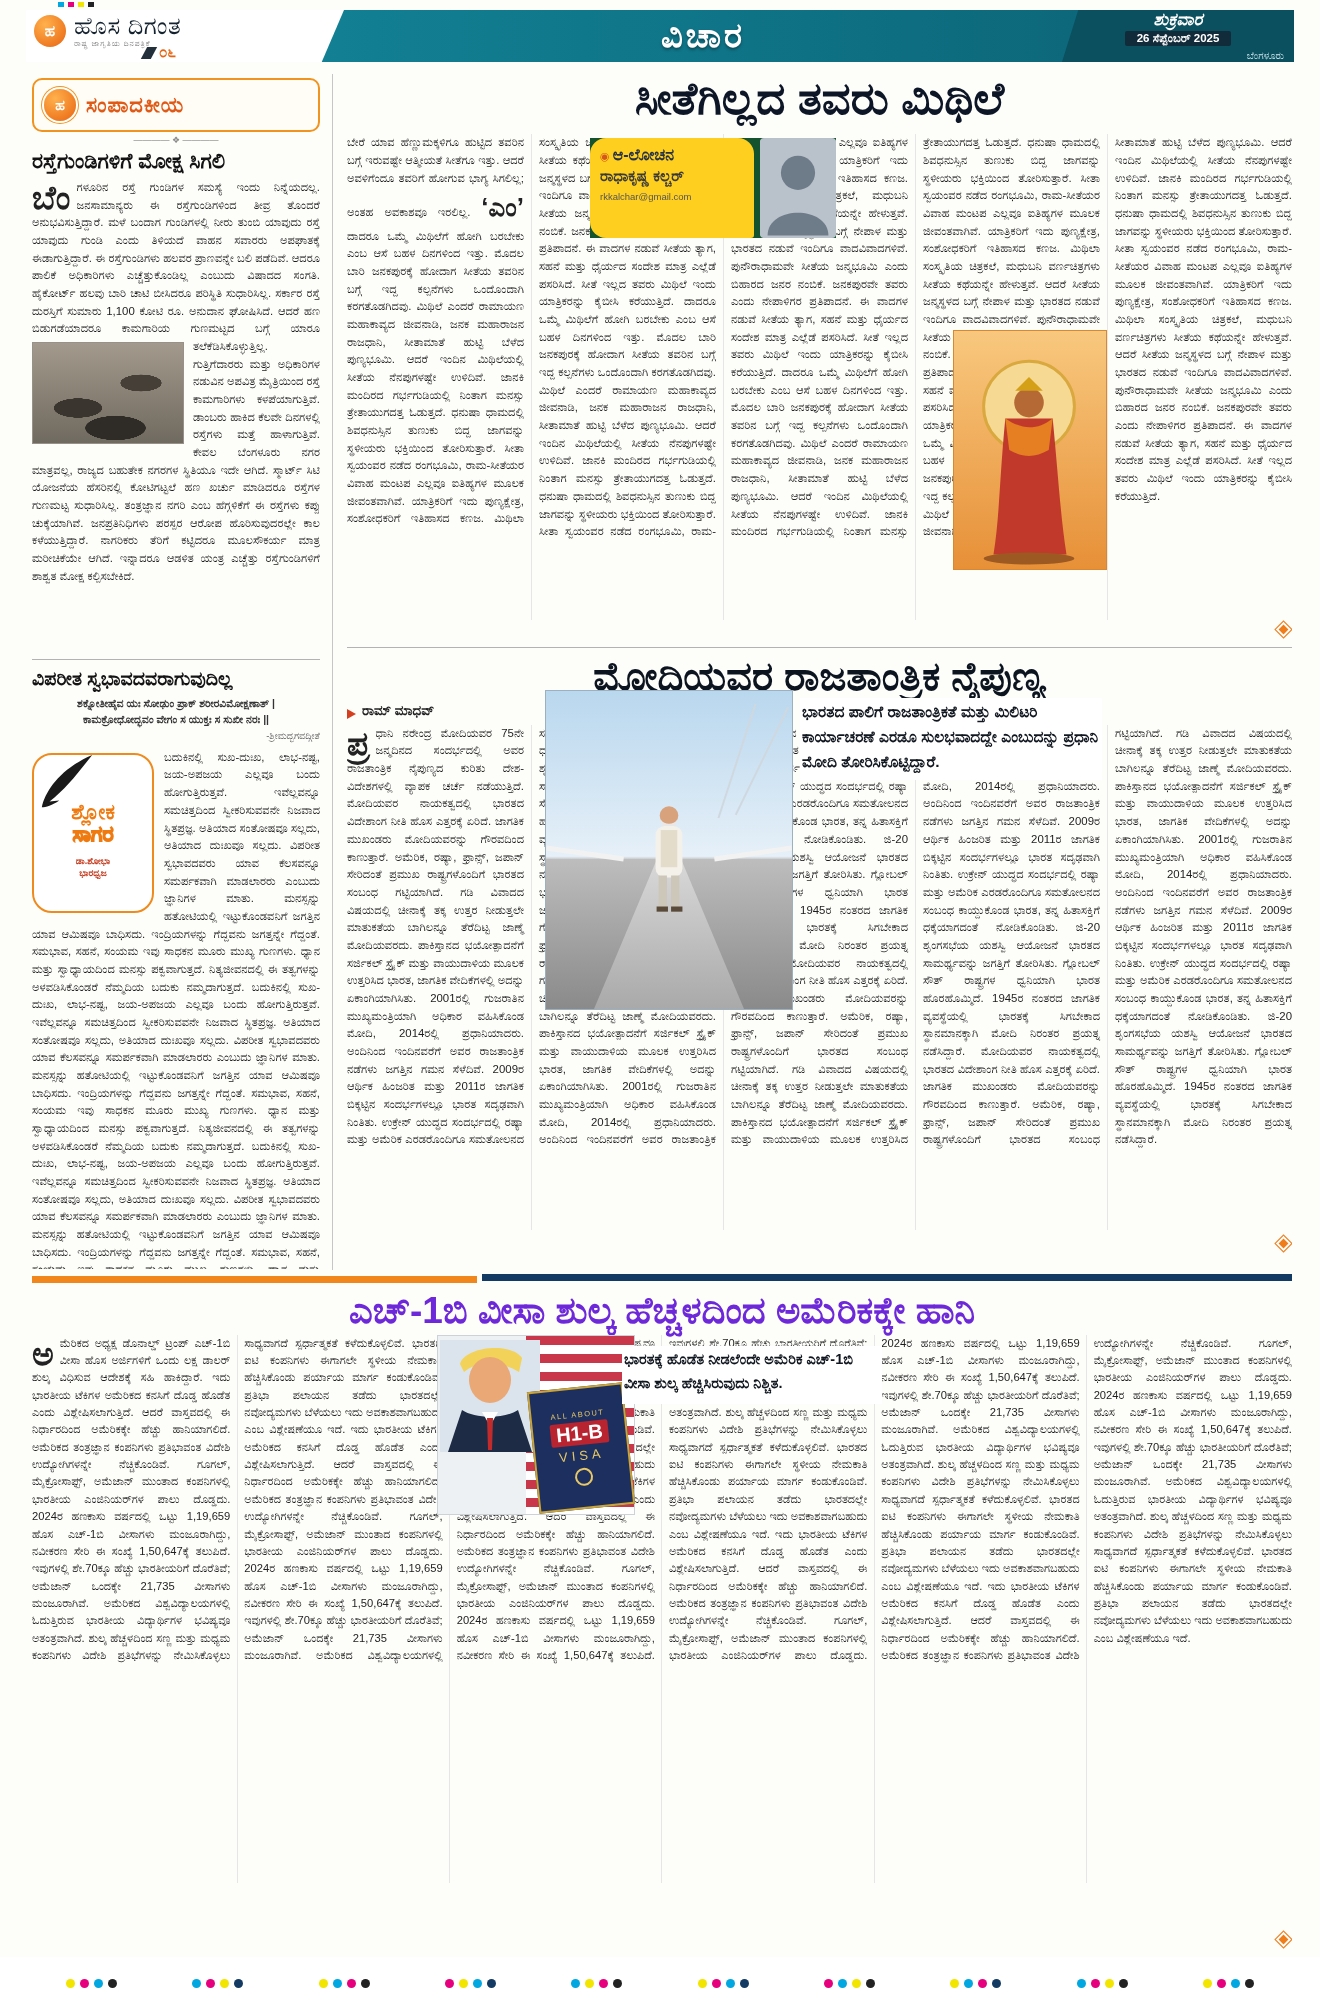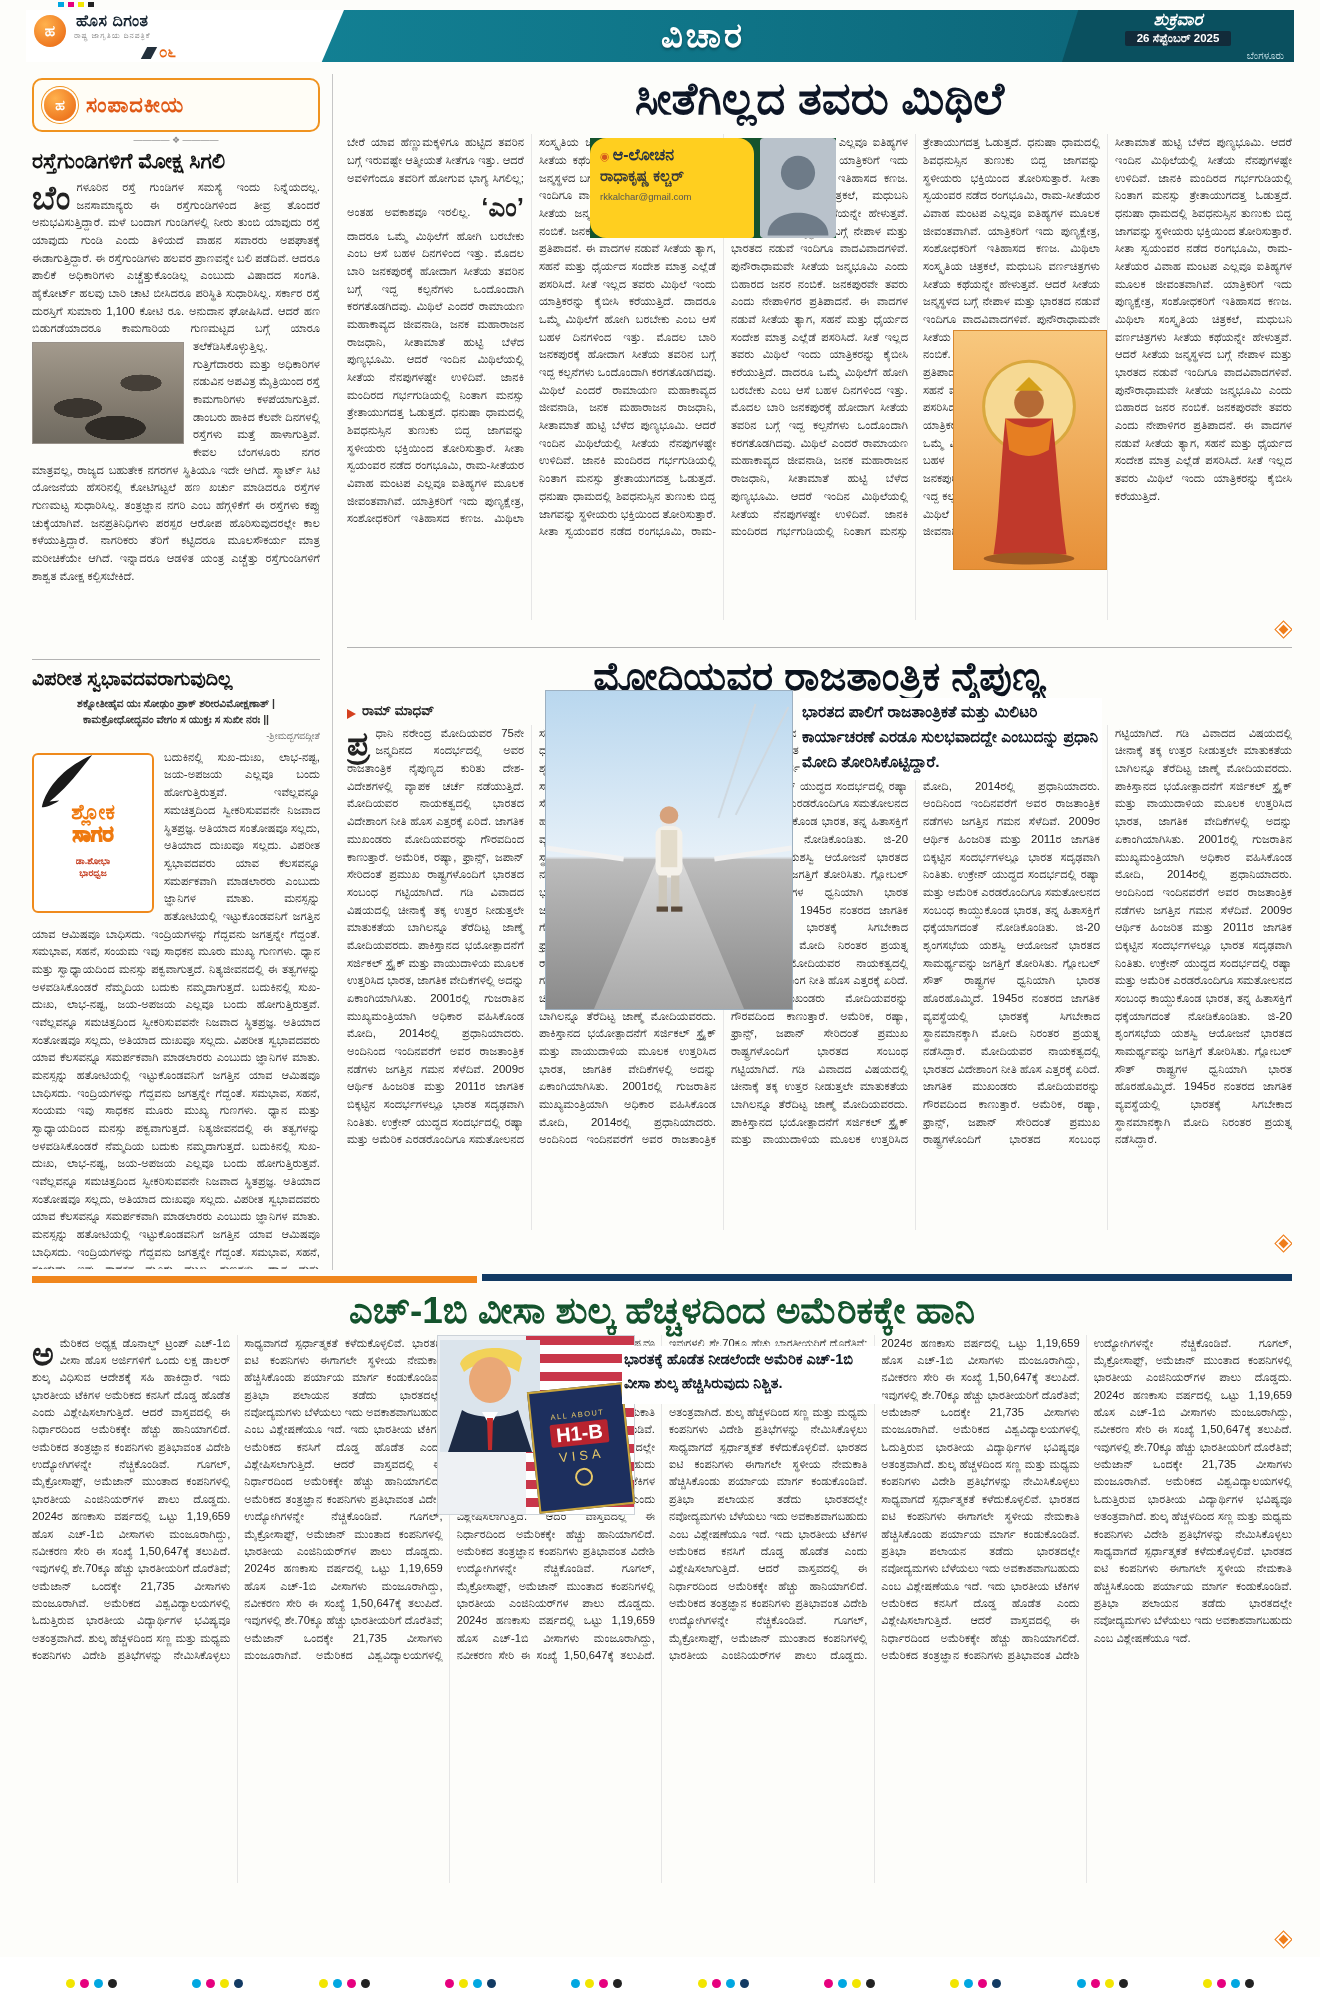--- a/index.html
+++ b/index.html
@@ -18,21 +18,21 @@
   .dc{background:#00a7e1}.dm{background:#e6007e}.dy{background:#f2e500}
   .dk{background:#222}.dn{background:#123a63}
   
   .masthead{position:absolute;top:10px;left:26px;right:26px;height:52px;display:flex;
     background:linear-gradient(90deg,#15889c 0%,#0f7487 55%,#0c6073 100%);}
   .mast-left{width:300px;background:#fff;clip-path:polygon(0 0,100% 0,93% 100%,0 100%);
     position:relative;display:flex;align-items:flex-start;padding:3px 10px 0 8px;gap:8px;}
   .logo-circle{width:32px;height:32px;border-radius:50%;margin-top:2px;
     background:radial-gradient(circle at 35% 30%,#ffb14d,#e8630f);
     color:#fff;display:grid;place-items:center;font-size:15px;font-weight:800;flex:none;}
-  .mast-name{font-size:16px;font-weight:700;color:#14222f;line-height:1.05;letter-spacing:.5px;text-align:center;}
+  .mast-name{font-size:24px;font-weight:400;color:#14222f;line-height:1.05;letter-spacing:.5px;text-align:center;}
   .mast-tagline{font-size:7.5px;color:#7a7a7a;letter-spacing:1px;margin-top:1px;}
   .mast-pagenum{position:absolute;left:118px;bottom:1px;color:#e8630f;font-size:15px;font-weight:800;}
   .mast-pagenum::before{content:"";display:inline-block;width:10px;height:12px;margin-right:5px;
     background:#23303c;transform:skewX(-28deg);vertical-align:-2px;}
   .mast-center{flex:1;display:grid;place-items:center;}
   .mast-section{font-size:34px;font-weight:700;color:#fff;letter-spacing:3px;
     text-shadow:0 2px 3px rgba(0,0,0,.35);}
   .mast-right{width:212px;background:#0a505f;clip-path:polygon(7% 0,100% 0,100% 100%,0 100%);
     display:flex;flex-direction:column;align-items:center;justify-content:center;padding:2px 10px;}
   .mast-day{font-family:"Liberation Serif","DejaVu Serif",serif;font-style:italic;
@@ -63,21 +63,21 @@
       radial-gradient(ellipse 34px 14px at 72% 40%,#453f38 0 60%,transparent 61%),
       radial-gradient(ellipse 50px 20px at 55% 85%,#2f2b26 0 60%,transparent 61%),
       linear-gradient(180deg,#a39a8d,#847c70 60%,#6f6a60);}
   .section-rule{border:0;border-top:1px solid #b3b3b3;margin:10px 0 8px;}
   
   .sh-headline{font-size:19px;font-weight:800;color:#131313;margin:2px 0 5px;}
   .quote-block{text-align:center;font-size:10.6px;font-weight:700;color:#333;line-height:1.55;}
   .attribution{text-align:right;font-size:9.5px;color:#555;margin:2px 0 7px;}
   .sh-body{height:520px;overflow:hidden;}
   .sh-box{float:left;width:122px;height:160px;margin:4px 10px 4px 0;border:2px solid #ef8a1c;
-    border-radius:6px;background:#fff;position:relative;text-align:center;padding-top:46px;box-sizing:border-box;}
+    border-radius:20px;background:#fff;position:relative;text-align:center;padding-top:46px;box-sizing:border-box;}
   .sh-feather{position:absolute;top:-4px;left:2px;width:62px;height:62px;}
   .sh-t1{font-size:21px;font-weight:800;color:#ef7a10;line-height:1.05;}
   .sh-t2{font-size:21px;font-weight:800;color:#fff;-webkit-text-stroke:1.2px #ef7a10;line-height:1.05;}
   .sh-author{font-size:9px;color:#c43b1e;font-weight:700;margin-top:10px;line-height:1.35;}
   
   .lead{position:relative;height:566px;overflow:hidden;}
   .lead h1{text-align:center;font-size:45px;font-weight:800;color:#0d1626;margin:0 0 10px;line-height:1.12;}
   .lead-body{column-count:5;column-gap:15px;column-rule:1px solid #e6e6e6;height:486px;overflow:hidden;}
   .q-drop{font-size:26px;font-weight:800;color:#222;}
   .author-card{position:absolute;left:243px;top:64px;width:246px;height:100px;display:flex;z-index:3;background:#14532d;}
@@ -110,21 +110,21 @@
   .rail.right{right:0;width:78px;transform:rotate(-8deg);}
   .cable{position:absolute;width:2px;height:120px;background:#cfd8df;top:10px;}
   .modi-fig{position:absolute;left:50%;top:112px;transform:translateX(-50%);}
   .standfirst{position:absolute;left:453px;top:44px;width:300px;z-index:3;background:#fff;
     font-size:15.5px;font-weight:800;line-height:1.6;color:#10161f;padding:2px 0 6px 2px;}
   
   .sep{position:absolute;top:1276px;left:32px;right:28px;display:flex;align-items:center;}
   .sep-orange{width:445px;height:7px;background:#f0861c;}
   .sep-navy{flex:1;height:7px;background:#123a63;margin-left:5px;transform:translateY(-2px);}
   .visa{position:absolute;top:1290px;left:32px;right:28px;height:660px;overflow:hidden;}
-  .visa h1{text-align:center;font-size:37px;font-weight:800;color:#14532d;margin:0 0 2px;line-height:1.15;}
+  .visa h1{text-align:center;font-size:37px;font-weight:800;color:#6d28d9;margin:0 0 2px;line-height:1.15;}
   .visa-body{column-count:6;column-gap:14px;column-rule:1px solid #e6e6e6;height:548px;overflow:hidden;font-size:11.2px;}
   .trump-fig{position:absolute;left:405px;top:45px;width:196px;height:178px;z-index:3;
     border:1px solid #ccd2d8;background:
       linear-gradient(90deg,#eef1f4 0 45%,transparent 45%),
       repeating-linear-gradient(180deg,#c9374a 0 9px,#fff 9px 18px);}
   .trump-bust{position:absolute;left:2px;top:4px;}
   .visa-card{position:absolute;right:5px;bottom:5px;width:96px;height:122px;background:#1d2f5e;
     transform:rotate(-6deg);border:2px solid #c9a43a;color:#fff;text-align:center;
     display:flex;flex-direction:column;align-items:center;justify-content:center;gap:3px;box-sizing:border-box;}
   .vc-l1{font-size:7.5px;color:#e7c868;letter-spacing:1.5px;}

